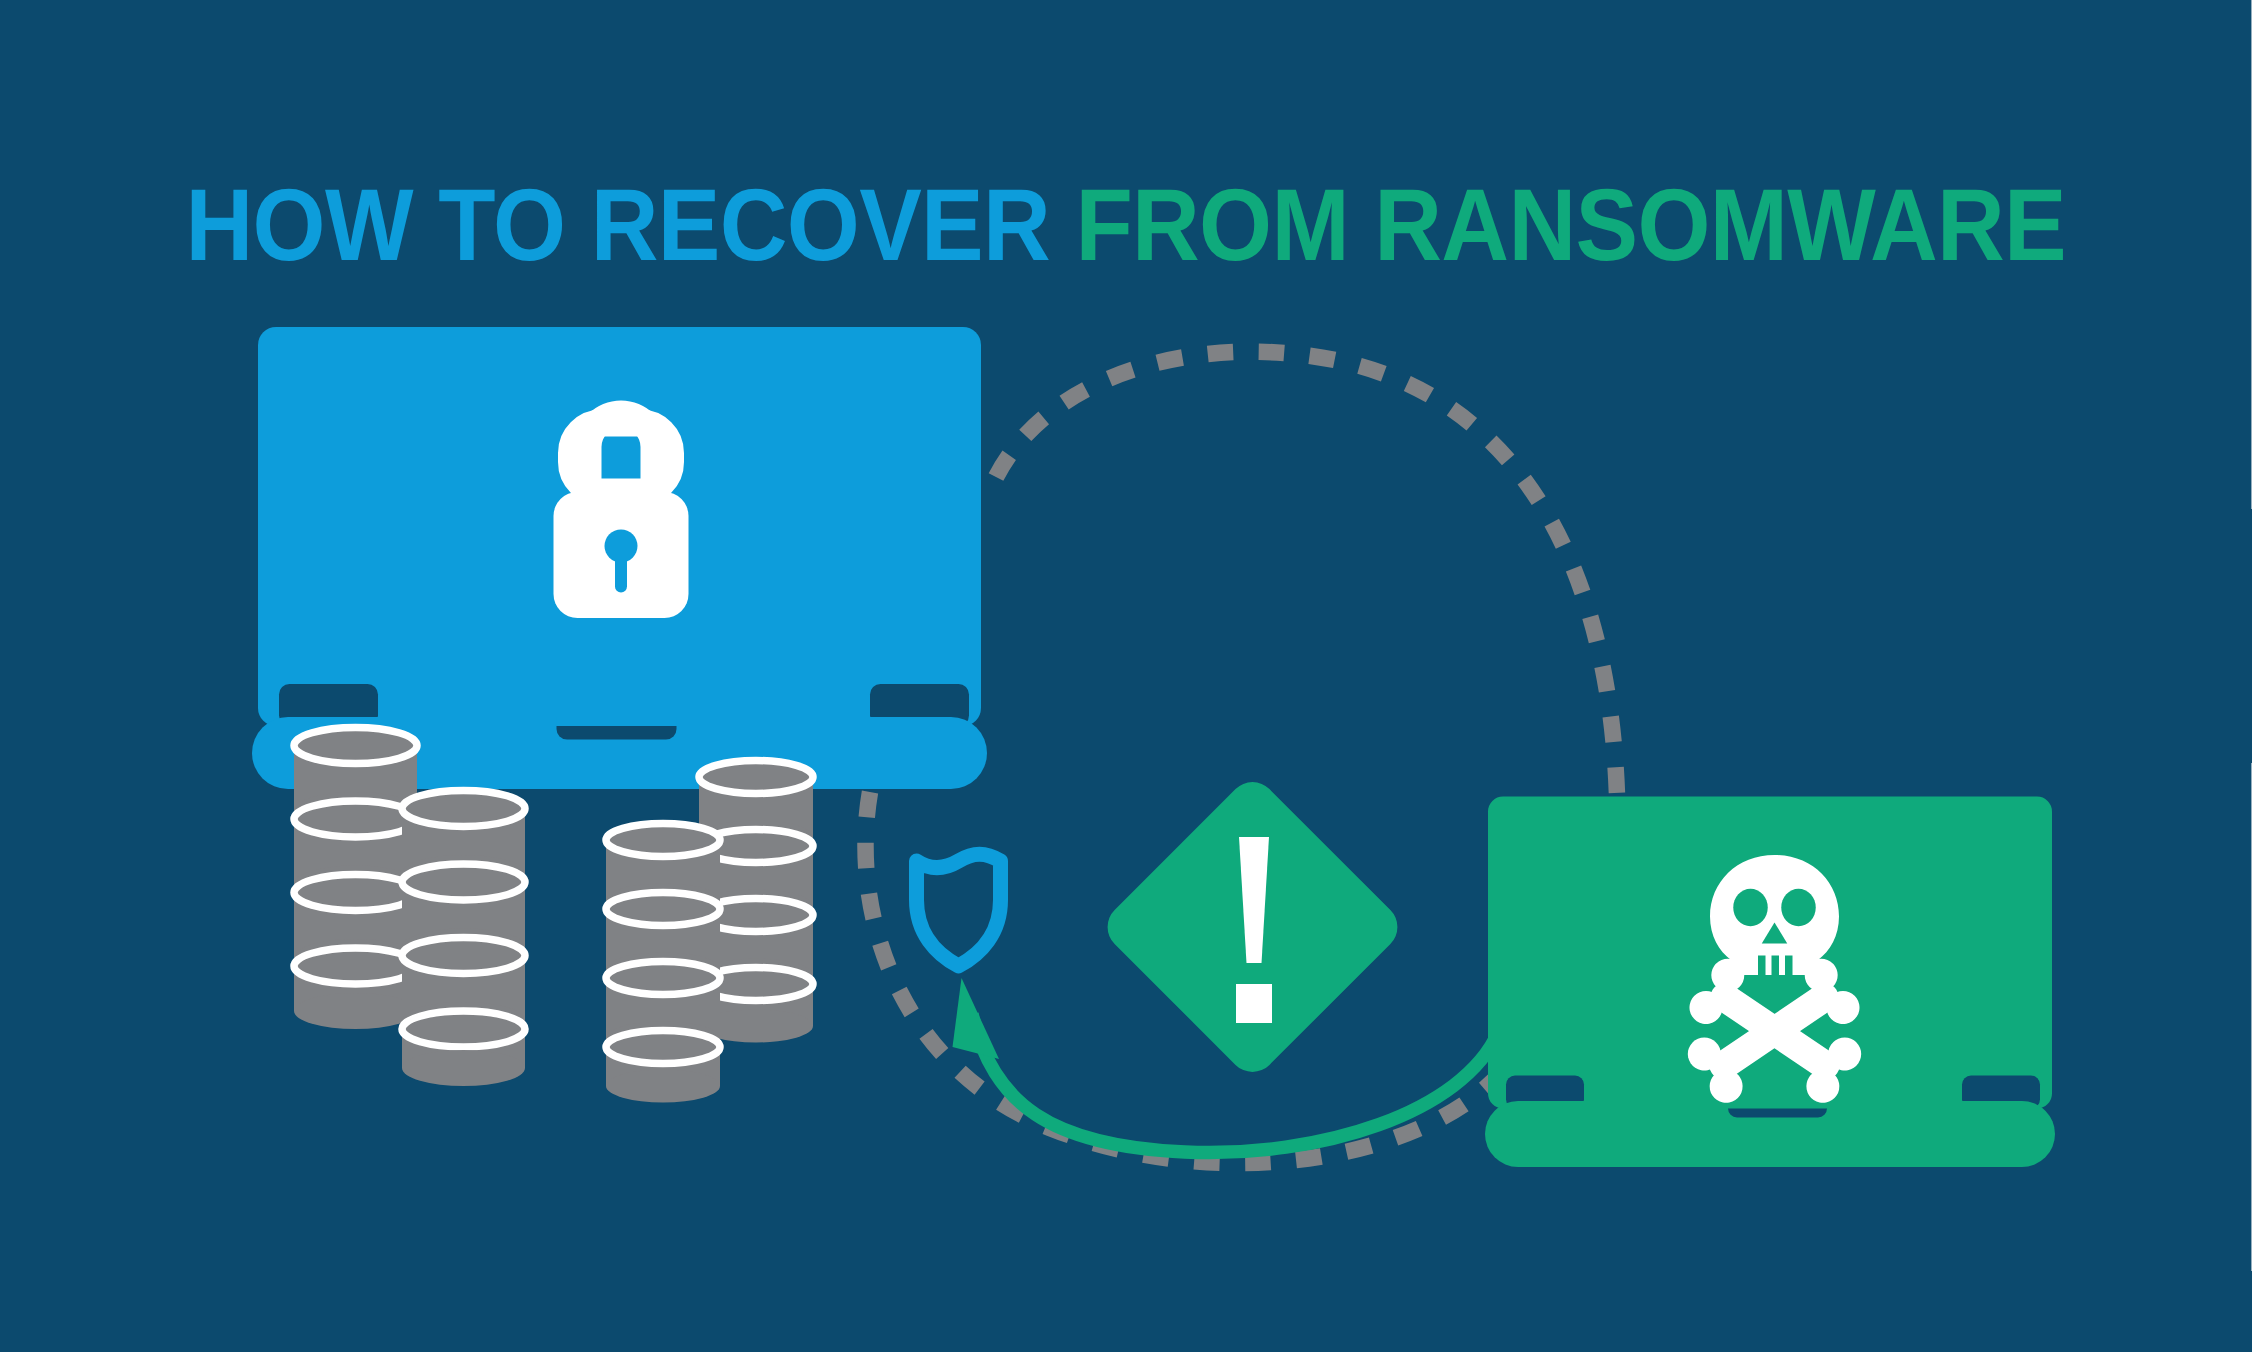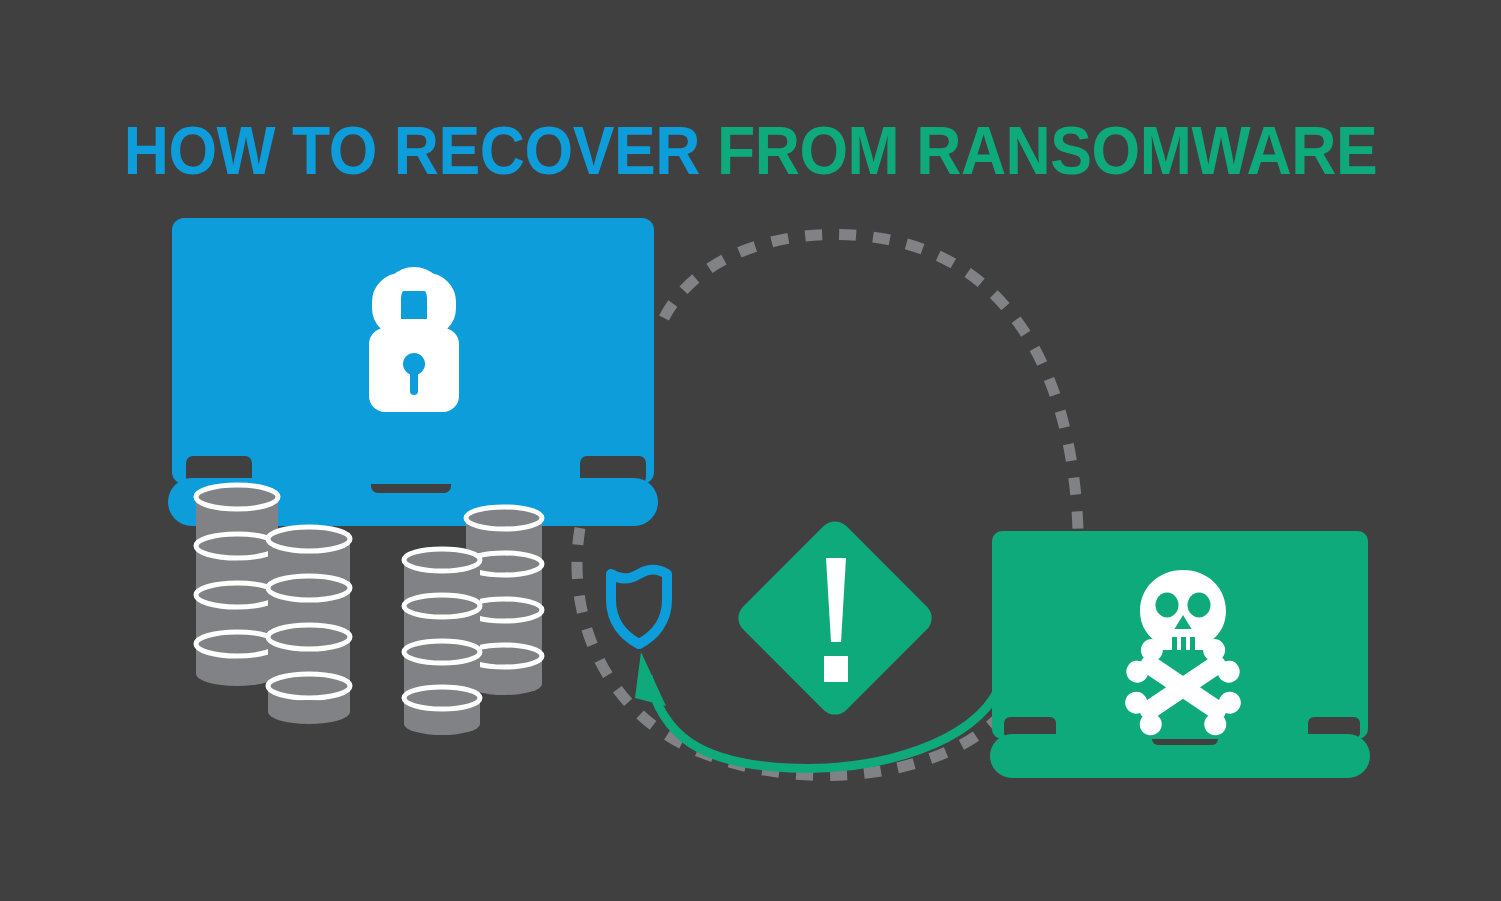--- a/index.html
+++ b/index.html
@@ -8,21 +8,21 @@
     padding: 0;
     background: #ffffff;
   }
   body {
     font-family: "Liberation Sans", sans-serif;
   }
   #stage {
     position: relative;
     width: 1501px;
     height: 901px;
-    background: #404040;
+    background: #0c4a6e;
     overflow: hidden;
   }
   #title {
     position: absolute;
     left: 0;
     top: 68px;
     width: 1501px;
     text-align: center;
     font-family: "Liberation Sans Narrow", "Liberation Sans", sans-serif;
     font-weight: 700;

